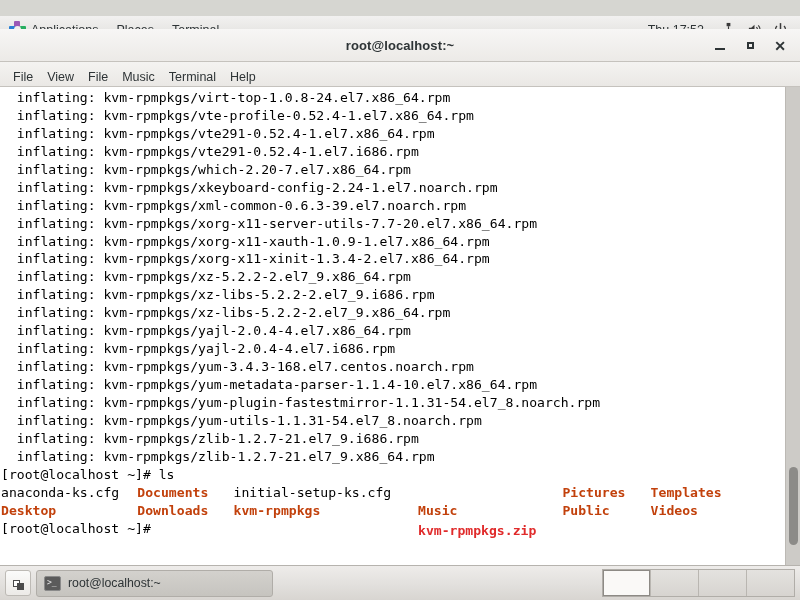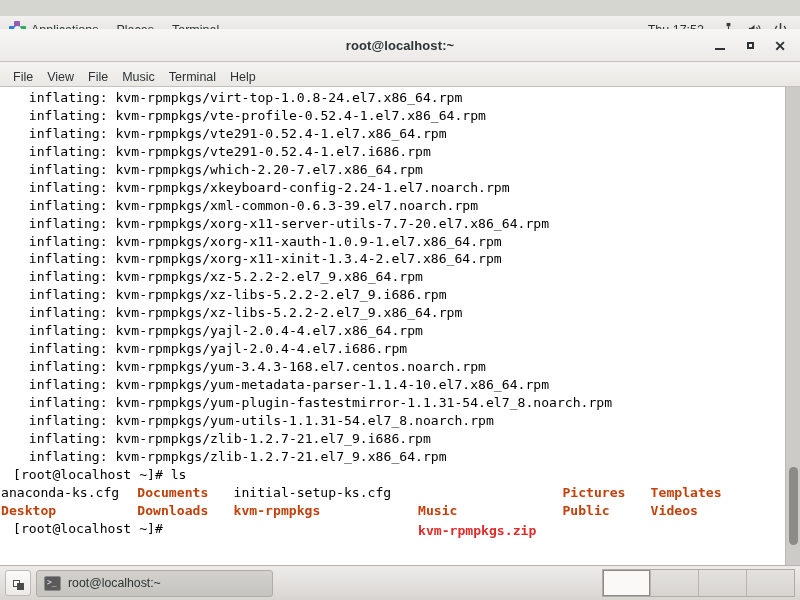--- a/index.html
+++ b/index.html
@@ -84,21 +84,21 @@
   #terminal-body {
     flex: 1; position: relative; background: #ffffff; overflow: hidden;
     display: flex;
   }
   #screen {
     flex: 1; padding: 2px 0 0 0;
     font-family: "DejaVu Sans Mono", "Liberation Mono", monospace;
     font-size: 13.1px; line-height: 17.95px;
     color: #000000; white-space: pre; overflow: hidden;
   }
-  #screen .row { height: 17.95px; padding-left: 13px; }
+  #screen .row { height: 17.95px; padding-left: 1px; }
   .c-blue { color: #c2410c; font-weight: bold; }
   .c-red  { color: #e02b2b; font-weight: bold; margin-top: 38px; }
 
   
   #scrollbar {
     width: 15px; flex: none; background: #cdcbc7;
     border-left: 1px solid #bcb9b4; position: relative;
   }
   #scroll-thumb {
     position: absolute; left: 3px; width: 9px;

